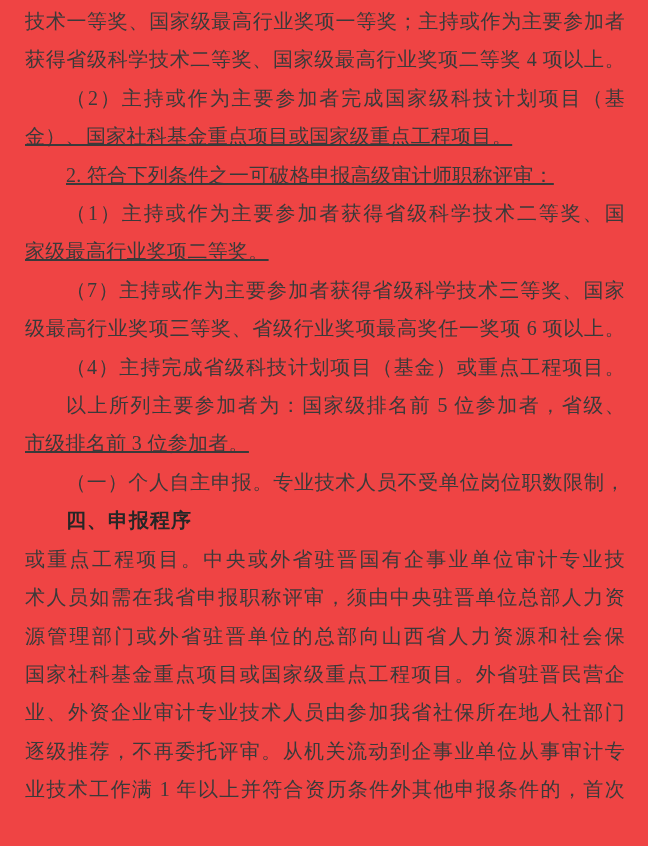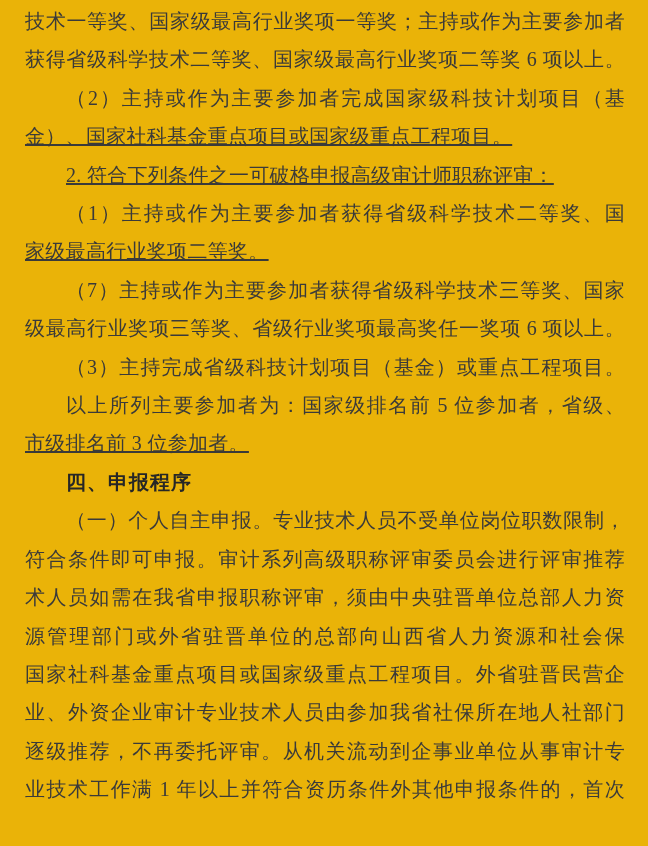--- a/index.html
+++ b/index.html
@@ -6,21 +6,21 @@
     margin: 0;
     padding: 0;
     background: #fdfdfc;
   }
   .page {
     position: relative;
     box-sizing: border-box;
     width: 648px;
     height: 846px;
     overflow: hidden;
-    background: #eab308;
+    background: #ef4444;
     padding: 2px 23px 0 25px;
     font-family: "Liberation Serif", "DejaVu Serif", serif;
     font-size: 20px;
     color: #3a3a3a;
   }
   .line {
     line-height: 38.4px;
     white-space: normal;
     text-align: justify;
     letter-spacing: 0.3px;
@@ -38,33 +38,33 @@
     color: #262626;
     text-align-last: left;
     letter-spacing: 1px;
   }
 </style>
 </head>
 <body>
 
 <div class="page">
   <div class="line fill">技术一等奖、国家级最高行业奖项一等奖；主持或作为主要参加者</div>
-  <div class="line fill">获得省级科学技术二等奖、国家级最高行业奖项二等奖 6 项以上。</div>
+  <div class="line fill">获得省级科学技术二等奖、国家级最高行业奖项二等奖 4 项以上。</div>
   <div class="line fill indent">（2）主持或作为主要参加者完成国家级科技计划项目（基</div>
   <div class="line end">金）、国家社科基金重点项目或国家级重点工程项目。</div>
   <div class="line end indent">2. 符合下列条件之一可破格申报高级审计师职称评审：</div>
   <div class="line fill indent">（1）主持或作为主要参加者获得省级科学技术二等奖、国</div>
   <div class="line end">家级最高行业奖项二等奖。</div>
   <div class="line fill indent">（7）主持或作为主要参加者获得省级科学技术三等奖、国家</div>
   <div class="line fill">级最高行业奖项三等奖、省级行业奖项最高奖任一奖项 6 项以上。</div>
-  <div class="line fill indent">（3）主持完成省级科技计划项目（基金）或重点工程项目。</div>
+  <div class="line fill indent">（4）主持完成省级科技计划项目（基金）或重点工程项目。</div>
   <div class="line fill indent">以上所列主要参加者为：国家级排名前 5 位参加者，省级、</div>
   <div class="line end">市级排名前 3 位参加者。</div>
+  <div class="line fill indent">（一）个人自主申报。专业技术人员不受单位岗位职数限制，</div>
   <div class="line heading indent">四、申报程序</div>
-  <div class="line fill indent">（一）个人自主申报。专业技术人员不受单位岗位职数限制，</div>
-  <div class="line fill">符合条件即可申报。审计系列高级职称评审委员会进行评审推荐</div>
+  <div class="line fill">或重点工程项目。中央或外省驻晋国有企事业单位审计专业技</div>
   <div class="line fill">术人员如需在我省申报职称评审，须由中央驻晋单位总部人力资</div>
   <div class="line fill">源管理部门或外省驻晋单位的总部向山西省人力资源和社会保</div>
   <div class="line fill">国家社科基金重点项目或国家级重点工程项目。外省驻晋民营企</div>
   <div class="line fill">业、外资企业审计专业技术人员由参加我省社保所在地人社部门</div>
   <div class="line fill">逐级推荐，不再委托评审。从机关流动到企事业单位从事审计专</div>
   <div class="line fill">业技术工作满 1 年以上并符合资历条件外其他申报条件的，首次</div>
 </div>
 
 </body></html>

